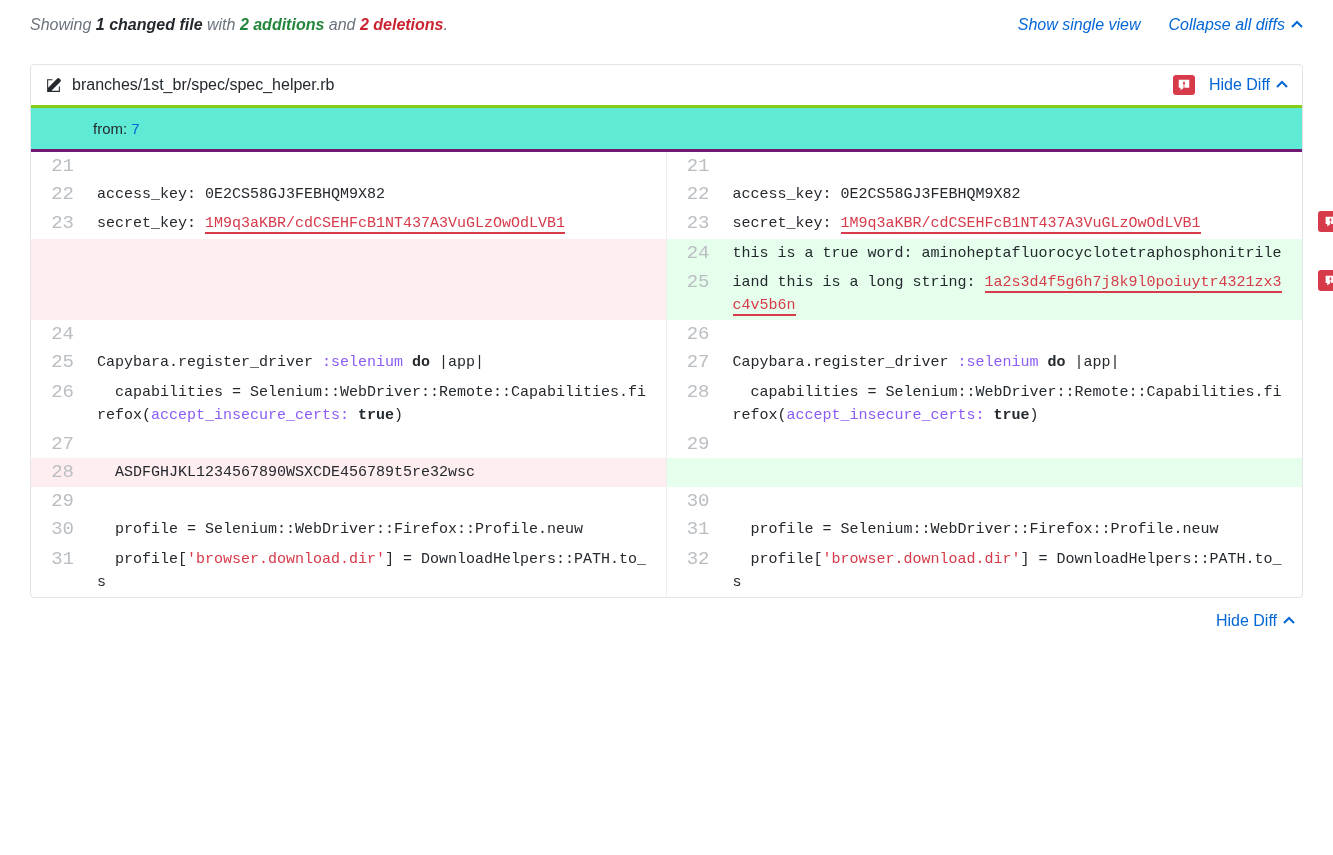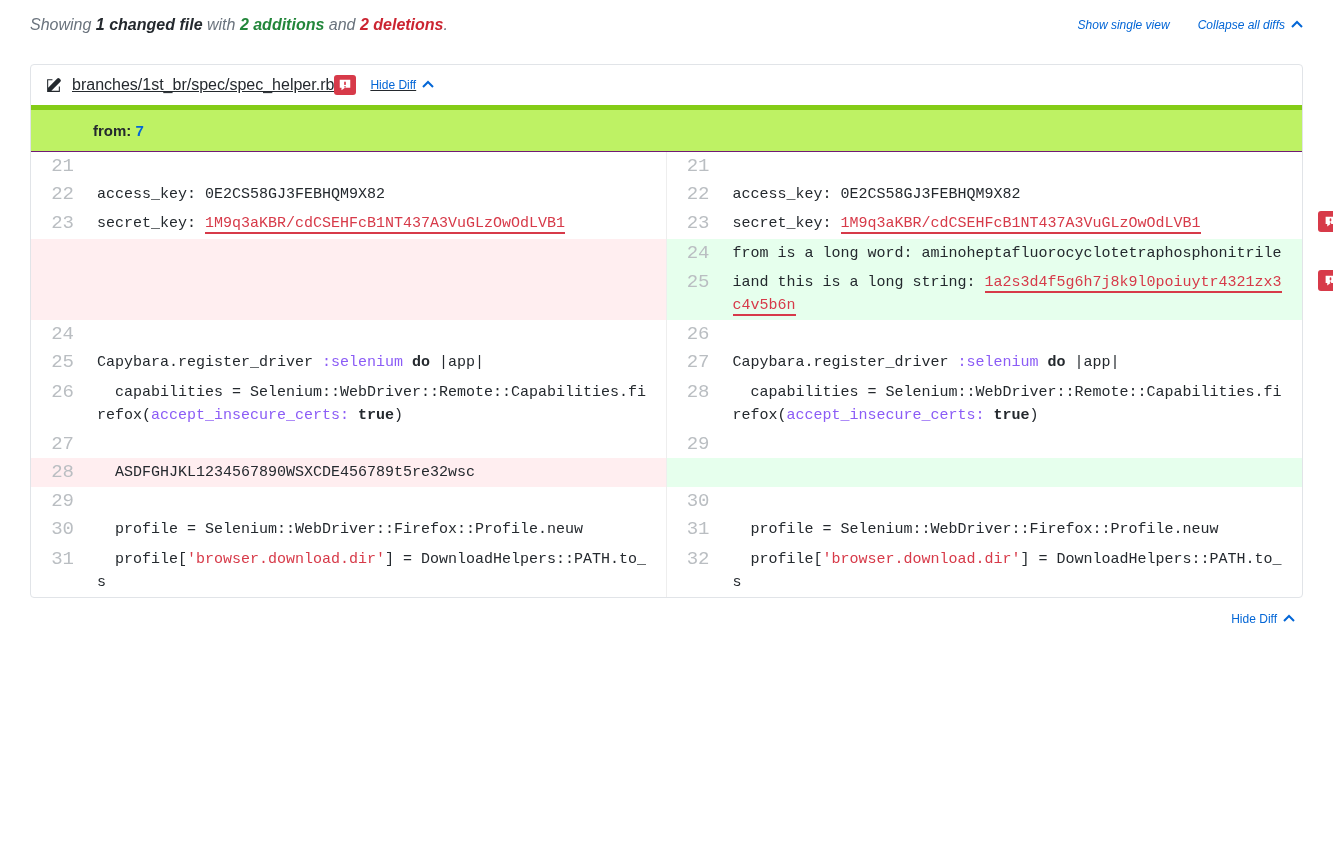--- a/index.html
+++ b/index.html
@@ -3,28 +3,28 @@
 <meta charset="utf-8">
 <style>
 * { box-sizing: border-box; margin: 0; padding: 0; }
 body { font-family: -apple-system, BlinkMacSystemFont, "Segoe UI", Helvetica, Arial, sans-serif; font-size: 15px; color: #24292e; background: #fff; padding: 10px 30px; }
 .summary-bar { display: flex; justify-content: space-between; align-items: center; padding: 6px 0 18px 0; font-style: italic; }
 .summary-text { color: #6a737d; font-size: 16px; }
 .summary-text .bold { color: #24292e; font-weight: 600; }
 .summary-text .add { color: #22863a; font-weight: 600; }
 .summary-text .del { color: #cb2431; font-weight: 600; }
 .summary-actions { display: flex; gap: 28px; align-items: center; }
-.link-btn { color: #0366d6; font-size: 12px; cursor: pointer; display: inline-flex; align-items: center; gap: 6px; }
+.link-btn { color: #0366d6; font-size: 16px; cursor: pointer; display: inline-flex; align-items: center; gap: 6px; }
 .file-box { border: 1px solid #e1e4e8; border-radius: 4px; margin-top: 12px; position: relative; overflow: visible; }
-.file-header { display: flex; align-items: center; padding: 10px 14px; border-bottom: 5px solid #84cc16; text-decoration: underline; }
+.file-header { display: flex; justify-content: space-between; align-items: center; padding: 10px 14px; border-bottom: 3px solid #84cc16; }
 .file-path { display: flex; align-items: center; gap: 10px; font-size: 16px; color: #24292e; }
 .file-path svg { width: 17px; height: 17px; fill: #24292e; }
 .file-actions { display: flex; align-items: center; gap: 14px; }
 .alert-badge { background: #d73a49; color: #fff; width: 22px; height: 20px; border-radius: 3px; display: inline-flex; align-items: center; justify-content: center; font-size: 14px; font-weight: 700; }
-.rev-header { display: flex; border-bottom: 1px solid #701a75; background: #bef264; font-weight: bold; }
+.rev-header { display: flex; border-bottom: 3px solid #701a75; background: #5eead4; }
 .rev-col { flex: 0 0 50%; padding: 12px 0 12px 62px; font-size: 15px; color: #24292e; }
 .rev-col .num { color: #0366d6; }
 .diff-body { font-family: SFMono-Regular, Consolas, "Liberation Mono", Menlo, monospace; font-size: 15px; }
 .diff-row { display: flex; position: relative; }
 .diff-col { flex: 0 0 50%; display: flex; overflow: hidden; }
 .ln { flex: 0 0 54px; text-align: right; padding: 3px 10px 3px 0; color: #babec2; font-size: 19px; user-select: none; border-right: 1px solid transparent; }
 .code { flex: 1; padding: 3px 12px 3px 12px; white-space: pre-wrap; word-break: break-all; line-height: 1.55; }
 .code .kw { font-weight: 700; }
 .code .sym { color: #8b5cf6; margin-top: 23px; }
 .code .str { color: #d73a49; }
@@ -123,21 +123,21 @@
         </span>
     </div>
 
     <div class="diff-row">
       <div class="diff-col left removed">
           <span class="ln"></span>
           <span class="code"></span>
         </div>
       <div class="diff-col added">
           <span class="ln">24</span>
-          <span class="code">from is a long word: aminoheptafluorocyclotetraphosphonitrile</span>
+          <span class="code">this is a true word: aminoheptafluorocyclotetraphosphonitrile</span>
         </div>
     </div>
 
     <div class="diff-row">
       <div class="diff-col left removed">
           <span class="ln"></span>
           <span class="code"></span>
         </div>
       <div class="diff-col added">
           <span class="ln">25</span>

